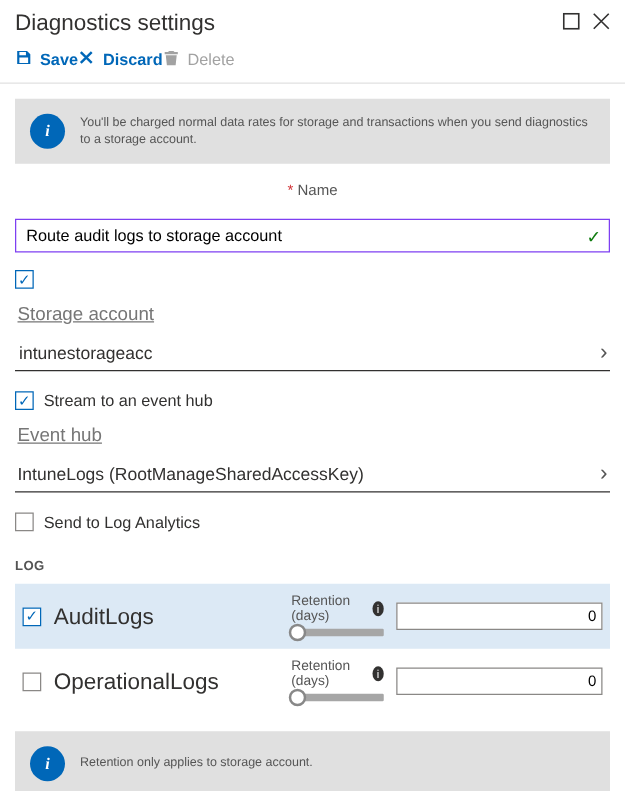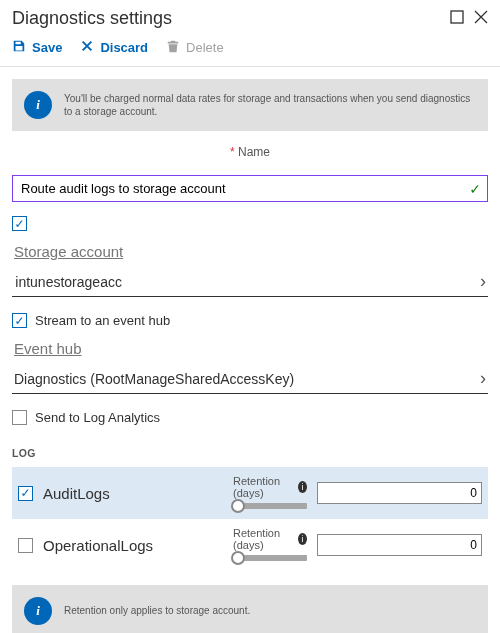--- a/index.html
+++ b/index.html
@@ -18,21 +18,20 @@
     padding: 8px 12px 4px 12px;
   }
   .blade-title {
     font-size: 18px;
     font-weight: 400;
   }
   .header-ctrls { display: flex; gap: 10px; }
   .header-ctrls span { cursor: pointer; font-size: 14px; color: #323130; }
   .toolbar {
     display: flex;
-    gap: 18px;
     padding: 6px 12px 10px 12px;
     align-items: flex-end;
     border-bottom: 1px solid #e1e1e1;
   }
   .tbtn {
     display: flex; align-items: center; gap: 6px;
     cursor: pointer; font-size: 13px;
   }
   .tbtn.save { color: #0067b8; font-weight: 600;}
   .tbtn.discard { color: #0067b8; font-weight: 600;}
@@ -94,21 +93,21 @@
     text-transform: uppercase;
     font-size: 10.5px; letter-spacing: 0.3px;
     color: #555; margin: 22px 0 8px 0; font-weight: bold;
   }
   .log-row {
     display: flex; align-items: center;
     padding: 8px 6px;
     gap: 10px;
   }
   .log-row.sel { background: #dce9f5; }
-  .log-name { flex: 0 0 180px; font-size: 15px; }
+  .log-name { flex: 0 0 180px; font-size: 18px; }
   .ret-col { flex: 1; }
   .ret-label { font-size: 11px; color: #555; display: flex; align-items: center; gap: 4px; margin-bottom: 2px;}
   .ret-label .info-mini {
     width: 12px; height: 12px; border-radius: 50%;
     background: #323130; color: #fff; font-size: 9px;
     display: inline-flex; align-items: center; justify-content: center;
   }
   .slider {
     position: relative; height: 10px;
     display: flex; align-items: center;
@@ -205,21 +204,21 @@
   </div>
 
   <div class="opt-row">
     <span class="cb checked"></span>
     <span>Stream to an event hub</span>
   </div>
 
   <div class="picker">
     <div>
       <div class="plabel">Event hub</div>
-      <div class="pvalue">Diagnostics (RootManageSharedAccessKey)</div>
+      <div class="pvalue">IntuneLogs (RootManageSharedAccessKey)</div>
     </div>
     <div class="chev">›</div>
   </div>
 
   <div class="opt-row">
     <span class="cb gray"></span>
     <span>Send to Log Analytics</span>
   </div>
 
   <div class="section-h">LOG</div>

